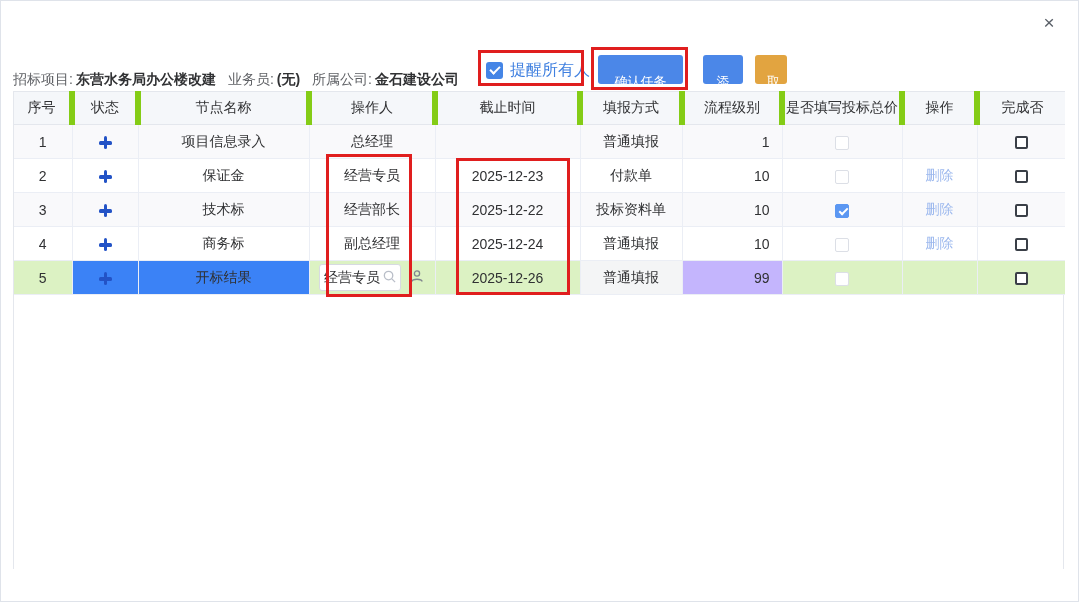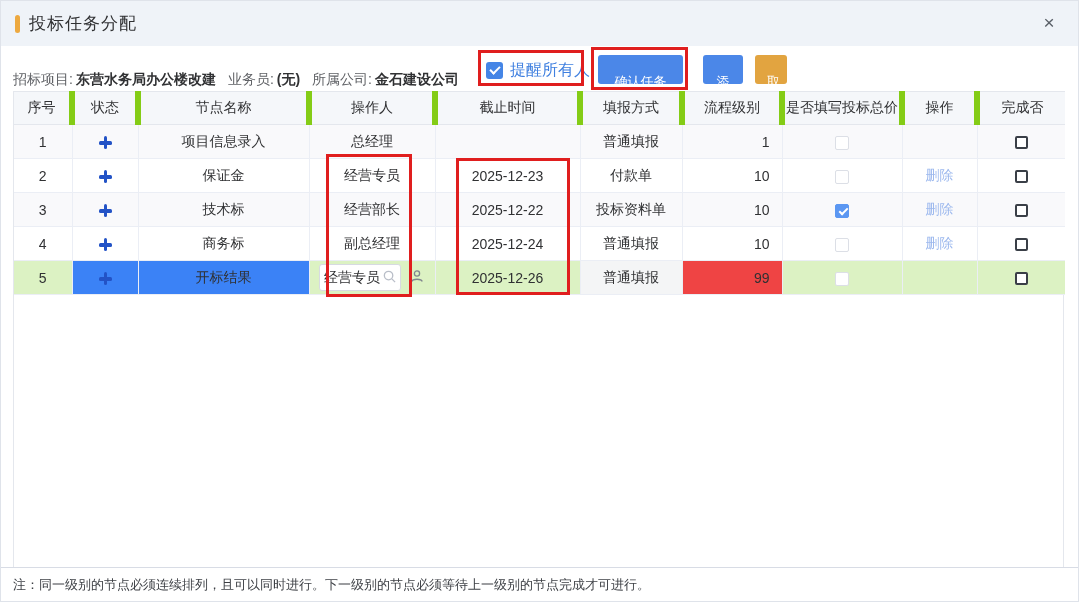--- a/index.html
+++ b/index.html
@@ -35,21 +35,21 @@
   .table-region { position:absolute; left:12px; top:90px; width:1051px; height:478px; border-left:1px solid #e4e7ed; border-right:1px solid #e4e7ed; background:#fff; }
   table { border-collapse:collapse; table-layout:fixed; width:1051px; }
   th { height:33px; background:#f5f7fa; border-top:1px solid #e4e7ed; border-bottom:1px solid #e4e7ed; border-right:6px solid #84cc16; font-size:14px; font-weight:400; color:#303133; text-align:center; }
   th:last-child { border-right:none; }
   td { height:34px; font-size:14px; color:#303133; text-align:center; border-bottom:1px solid #ebeef5; border-right:1px solid #ebeef5; background:#fff; overflow:hidden; }
   td:last-child { border-right:none; }
   tr.striped td { background:#f9f9fb; }
   tr.selected td { background:#dcf2c3; }
   tr.selected td.cell-white { background:#3b82f6;margin-top:47px; }
   tr.selected td.cell-gray { background:#f4f5f6; }
-  tr.selected td.cell-faint { background:#ef4444; }
+  tr.selected td.cell-faint { background:#c4b5fd; }
   td.level { text-align:right; padding-right:12px; }
 
   .plus { position:relative; display:inline-block; width:13px; height:13px; vertical-align:middle; cursor:pointer; }
   .plus::before { content:""; position:absolute; left:5px; top:0; width:3.4px; height:13px; background:#2353c6; border-radius:1.5px; }
   .plus::after { content:""; position:absolute; left:0; top:5px; width:13px; height:3.4px; background:#2353c6; border-radius:1.5px; }
 
   .cb { width:14px; height:14px; border:1px solid #dcdfe6; border-radius:2px; background:#fff; display:inline-block; vertical-align:middle; position:relative; cursor:pointer; }
   .cb.checked { background:#5b97f2; border-color:#5b97f2; }
   .cb.checked::after { content:""; position:absolute; left:3px; top:3px; width:7px; height:3px; border-left:2px solid #fff; border-bottom:2px solid #fff; transform:rotate(-45deg); }
 
@@ -71,24 +71,20 @@
   #anno-remind   { left:477px; top:49px;  width:106px; height:36px; }
   #anno-confirm  { left:590px; top:46px;  width:97px;  height:43px; }
   #anno-operator { left:325px; top:153px; width:86px;  height:143px; }
   #anno-deadline { left:455px; top:157px; width:114px; height:137px; }
 </style>
 </head>
 <body>
 
 <div class="dialog">
 
-  <div class="dialog-header">
-    <span class="title-accent"></span>
-    <span class="dialog-title">投标任务分配</span>
-  </div>
   <button class="close-btn">×</button>
 
   <div class="info-line">
     <span class="lab">招标项目:</span><span class="val">东营水务局办公楼改建</span><span class="lab">业务员:</span><span class="val">(无)</span><span class="lab">所属公司:</span><span class="val">金石建设公司</span>
   </div>
 
   <div class="remind-group">
     <span class="remind-cb"></span>
     <span class="remind-label">提醒所有人</span>
   </div>
@@ -192,21 +188,18 @@
             <td class="cell-gray">普通填报</td>
             <td class="level cell-faint">99</td>
             <td><span class="cb"></span></td>
             <td></td>
             <td><span class="done-cb"></span></td>
           </tr>
         </tbody>
     </table>
   </div>
 
-  <div class="dialog-footer">
-    <span class="footer-note">注：同一级别的节点必须连续排列，且可以同时进行。下一级别的节点必须等待上一级别的节点完成才可进行。</span>
-  </div>
 
   <div class="anno" id="anno-remind"></div>
   <div class="anno" id="anno-confirm"></div>
   <div class="anno" id="anno-operator"></div>
   <div class="anno" id="anno-deadline"></div>
 </div>
 
 </body></html>

